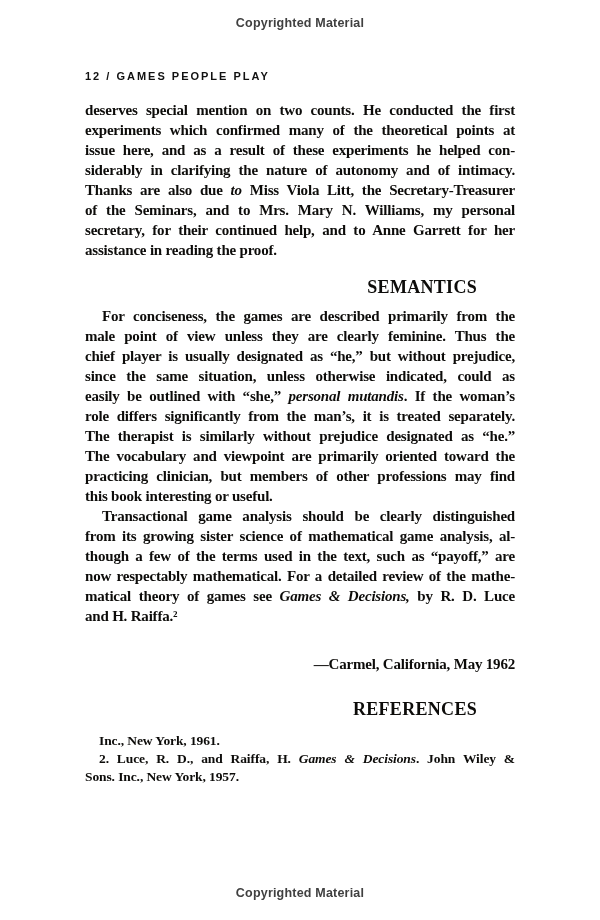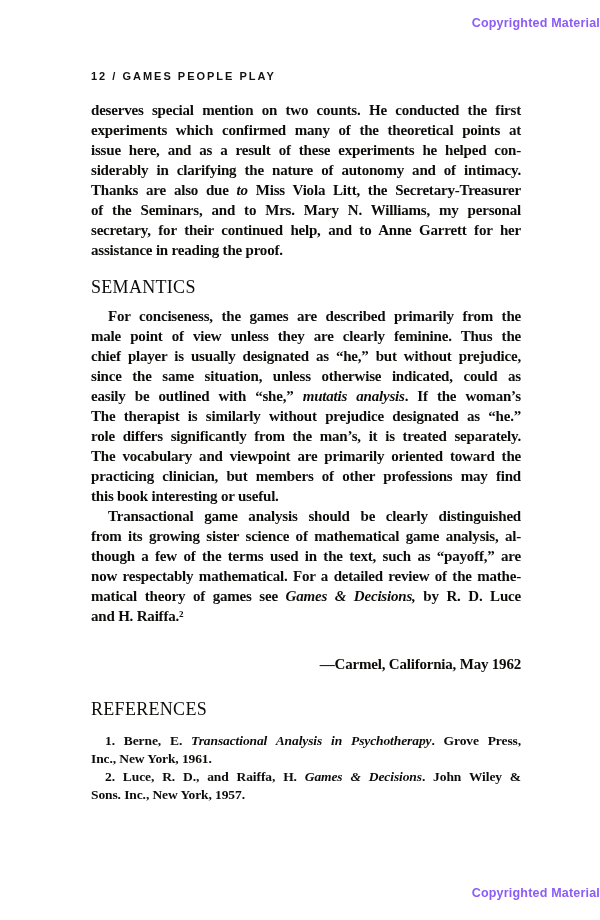--- a/index.html
+++ b/index.html
@@ -10,32 +10,32 @@
     height: 920px;
     background: #ffffff;
     overflow: hidden;
     font-family: "Liberation Serif", serif;
     color: #0d0c0a;
   }
   .copyright {
     position: absolute;
     left: 0;
     width: 100%;
-    text-align: right;
+    text-align: center;
     font-family: "Liberation Sans", sans-serif;
     font-size: 12.5px;
     font-weight: 700;
-    color: #8b5cf6;
+    color: #404040;
     letter-spacing: 0.2px;
   }
   .copyright.top { top: 16px; }
   .copyright.bottom { top: 886px; }
   .content {
     position: absolute;
-    left: 91px;
+    left: 85px;
     top: 70px;
     width: 430px;
   }
   .running-head {
     font-family: "Liberation Sans", sans-serif;
     font-weight: 700;
     font-size: 11px;
     letter-spacing: 2px;
     color: #111;
     margin-bottom: 18px;
@@ -48,21 +48,22 @@
     letter-spacing: -0.2px;
   }
   .block .line {
     text-align: justify;
     text-align-last: justify;
   }
   .block .line:last-child { text-align-last: left; }
   .para.indent .line:first-child { text-indent: 17px; }
   .heading {
     font-size: 18px;
-    font-weight: 400;
+    font-weight: 700;
+    text-align: right;
     padding-right: 38px;
     letter-spacing: 0.3px;
     margin-top: 16px;
     margin-bottom: 8px;
     line-height: 22px;
   }
   .signoff {
     font-size: 15px;
     font-weight: 700;
     text-align: right;
@@ -96,39 +97,38 @@
           <div class="line">of the Seminars, and to Mrs. Mary N. Williams, my personal</div>
           <div class="line">secretary, for their continued help, and to Anne Garrett for her</div>
           <div class="line">assistance in reading the proof.</div>
         </div>
         <div class="heading">SEMANTICS</div>
         <div class="para block indent">
           <div class="line">For conciseness, the games are described primarily from the</div>
           <div class="line">male point of view unless they are clearly feminine. Thus the</div>
           <div class="line">chief player is usually designated as “he,” but without prejudice,</div>
           <div class="line">since the same situation, unless otherwise indicated, could as</div>
-          <div class="line">easily be outlined with “she,” <i>mutatis analysis</i>. If the woman’s</div>
+          <div class="line">easily be outlined with “she,” <i>personal mutandis</i>. If the woman’s</div>
+          <div class="line">role differs significantly from the man’s, it is treated separately.</div>
           <div class="line">The therapist is similarly without prejudice designated as “he.”</div>
-          <div class="line">role differs significantly from the man’s, it is treated separately.</div>
           <div class="line">The vocabulary and viewpoint are primarily oriented toward the</div>
           <div class="line">practicing clinician, but members of other professions may find</div>
           <div class="line">this book interesting or useful.</div>
         </div>
         <div class="para block indent">
           <div class="line">Transactional game analysis should be clearly distinguished</div>
           <div class="line">from its growing sister science of mathematical game analysis, al-</div>
           <div class="line">though a few of the terms used in the text, such as “payoff,” are</div>
           <div class="line">now respectably mathematical. For a detailed review of the mathe-</div>
           <div class="line">matical theory of games see <i>Games &amp; Decisions,</i> by R. D. Luce</div>
           <div class="line">and H. Raiffa.²</div>
         </div>
         <div class="signoff">—Carmel, California, May 1962</div>
         <div class="heading refs-heading">REFERENCES</div>
         <div class="ref block">
-          <div class="line">1. Berne, E. <i>Transactional Analysis in Psychotherapy</i>. Grove Press,</div>
           <div class="line">Inc., New York, 1961.</div>
         </div>
         <div class="ref block">
           <div class="line">2. Luce, R. D., and Raiffa, H. <i>Games &amp; Decisions</i>. John Wiley &amp;</div>
           <div class="line">Sons. Inc., New York, 1957.</div>
         </div>
       </div>
   </div>
 
   <div class="copyright bottom">Copyrighted Material</div>

